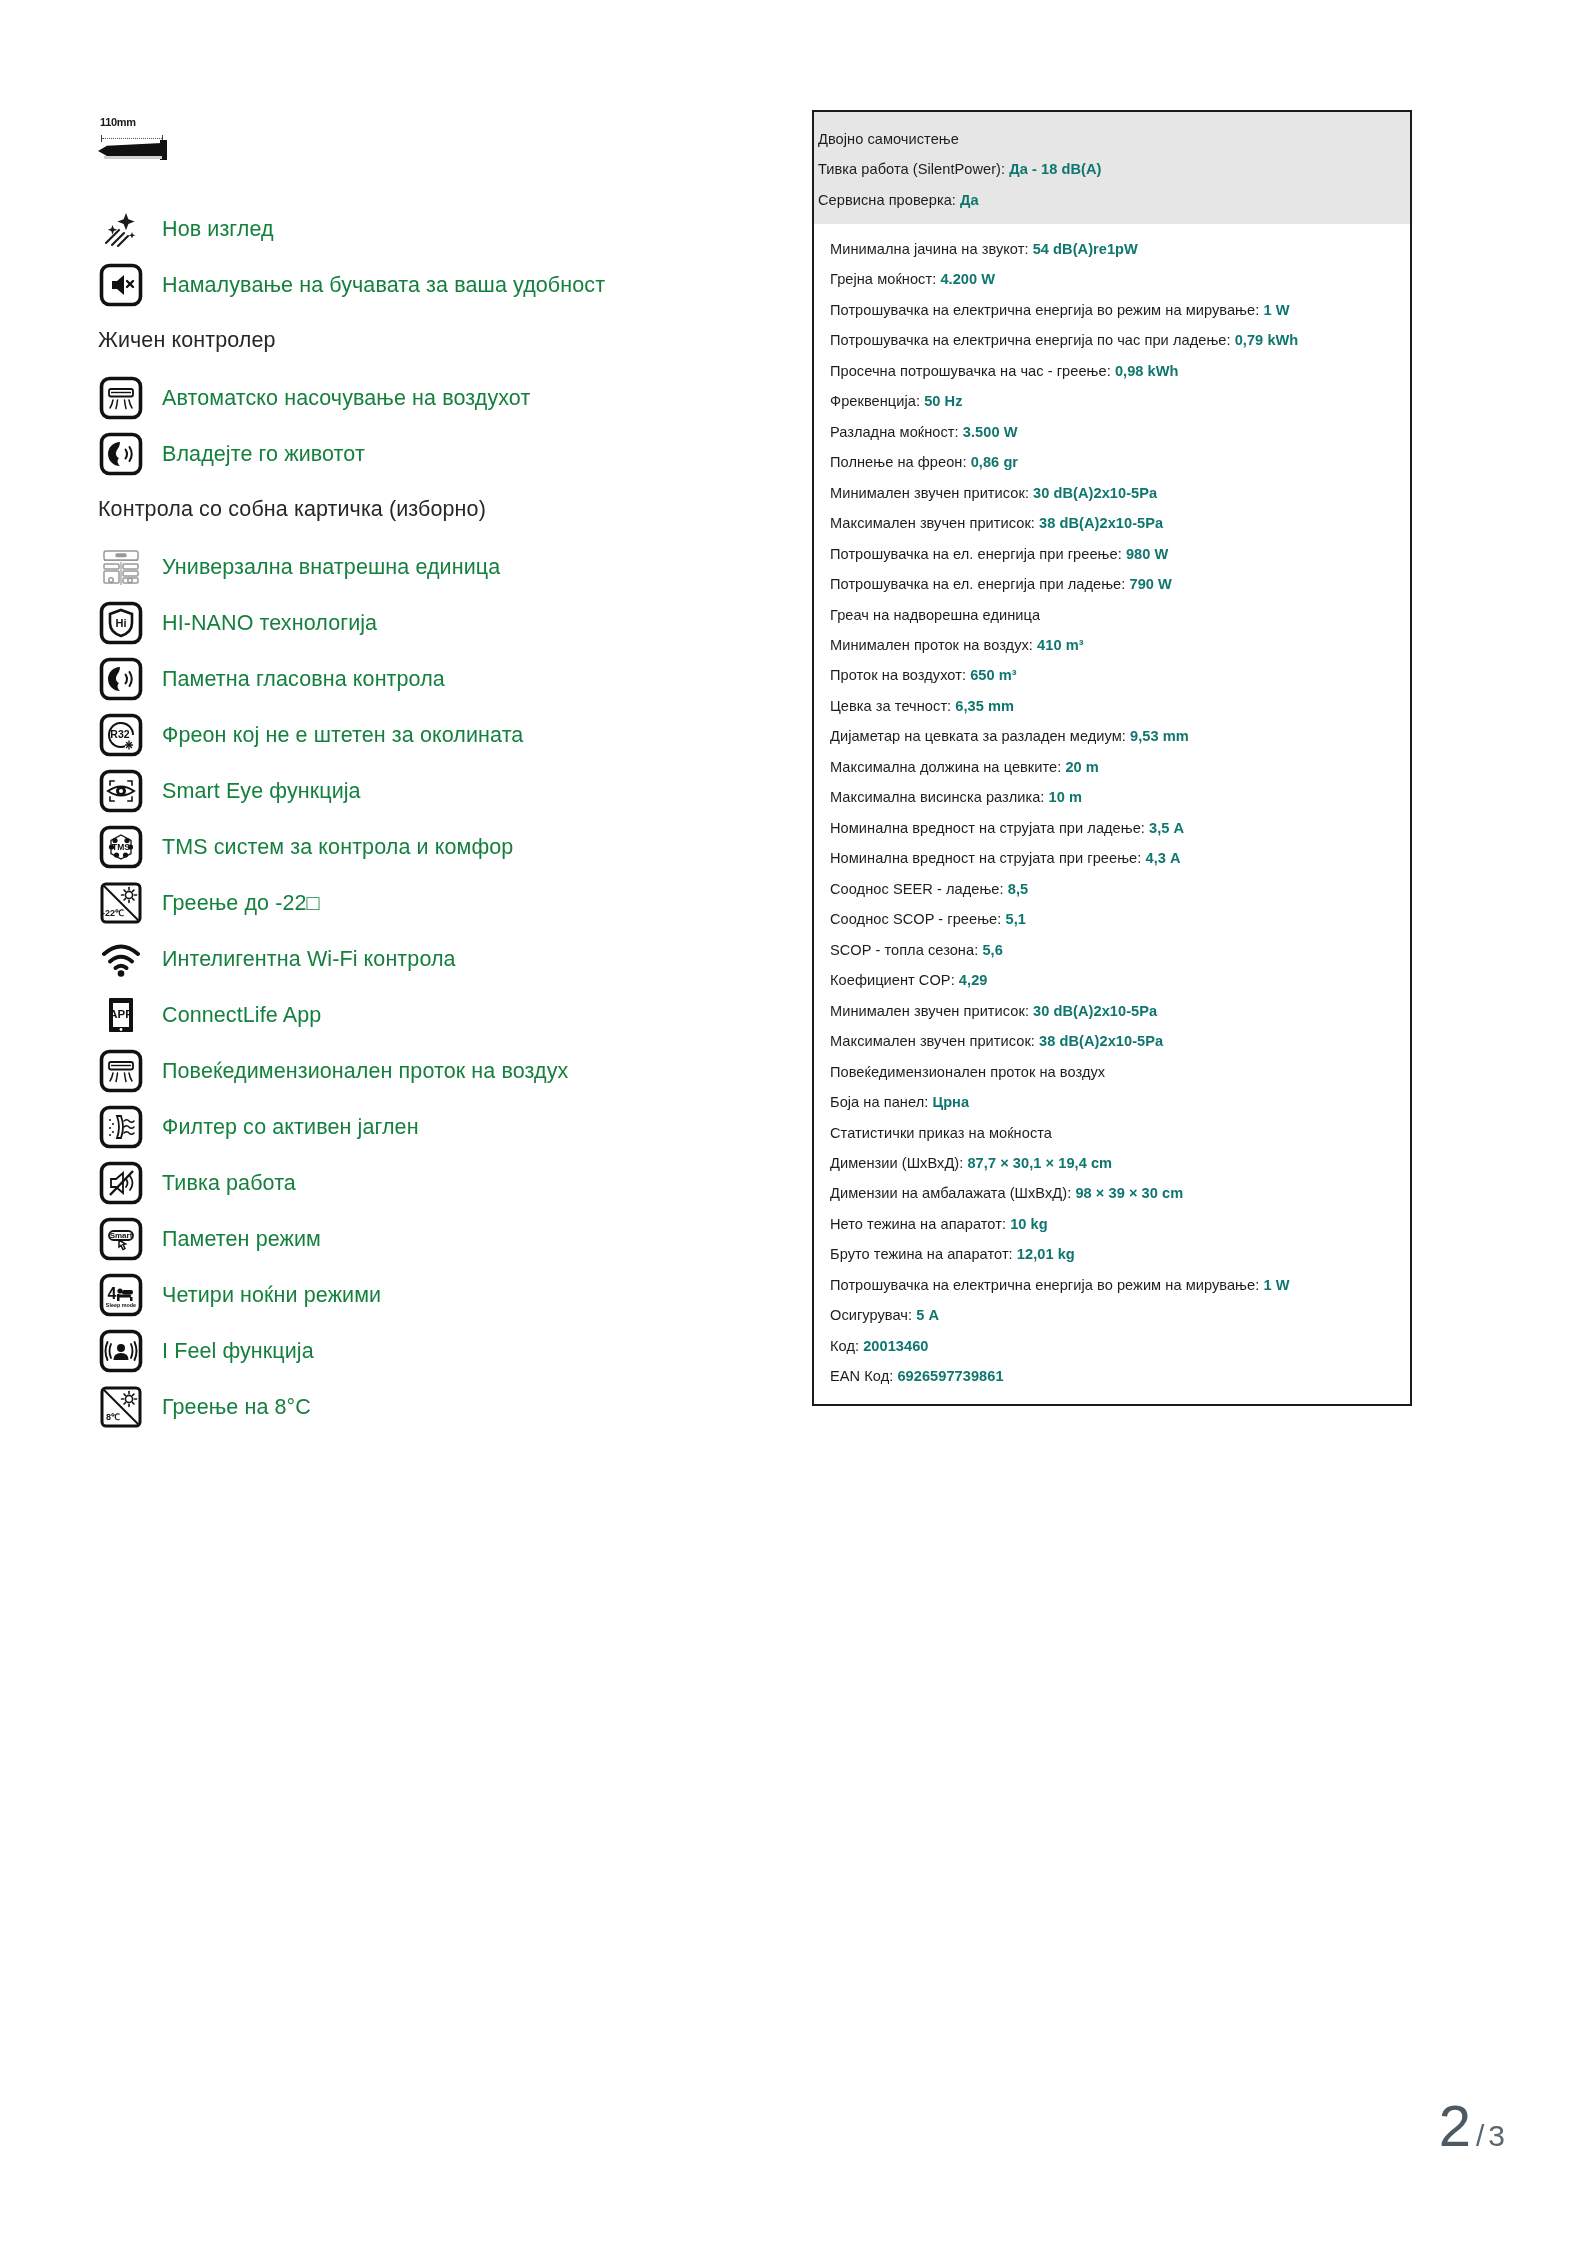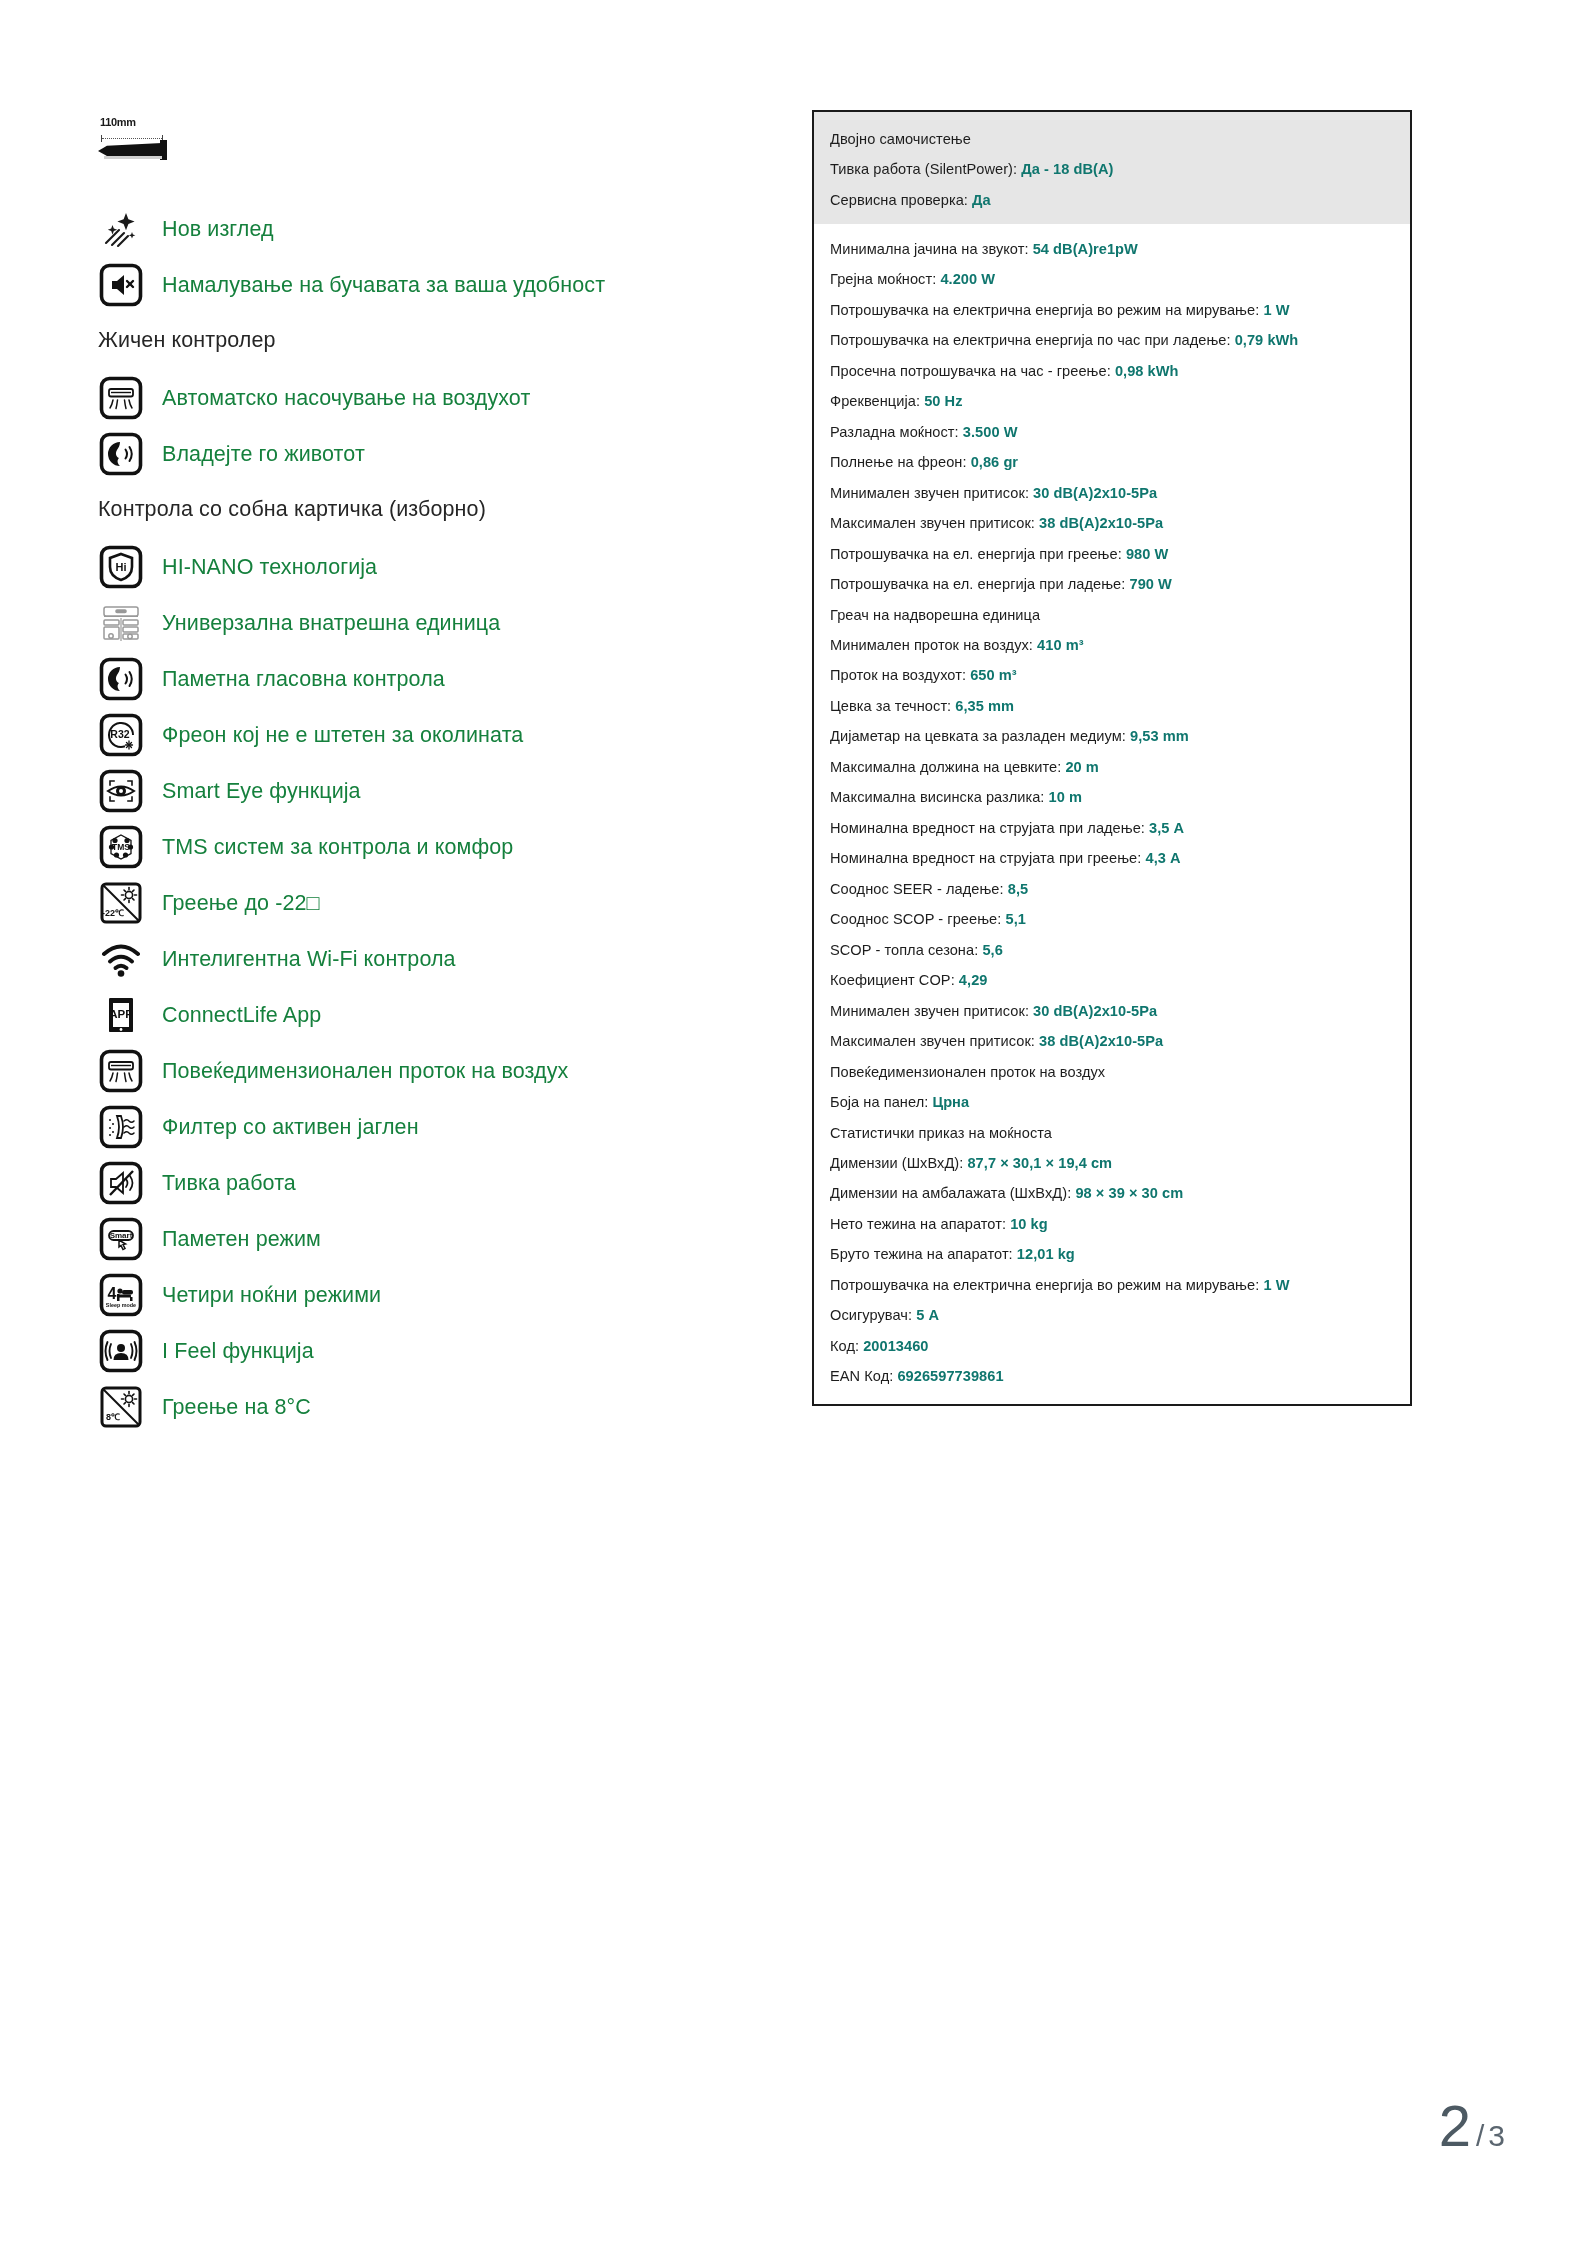--- a/index.html
+++ b/index.html
@@ -109,21 +109,21 @@
   #spec-panel {
     position: absolute;
     left: 812px;
     top: 110px;
     width: 600px;
     border: 2px solid #1a1a1a;
     background: #ffffff;
   }
   #spec-panel .spec-head {
     background: #e6e6e6;
-    padding: 18px 16px 14px 16px;
+    padding: 18px 16px 14px 4px;
   }
   #spec-panel .spec-body {
     background: #ffffff;
     padding: 16px 16px 18px 16px;
   }
   .spec-line {
     font-size: 14.6px;
     line-height: 1.3;
     color: #1d1d1d;
     margin: 0 0 11.5px 0;
@@ -218,51 +218,51 @@
         <g fill="none" stroke="#111" stroke-width="2" stroke-linecap="round">
           <path d="M26.5 17.5 q3 4.5 0 9"></path>
           <path d="M30.5 15 q4.5 7 0 14"></path>
         </g>
       </svg>
     </span>
     <span class="feature-label">Владејте го животот</span>
   </div>
 
   <div class="section-heading">Контрола со собна картичка (изборно)</div>
-
-  <div class="feature-row">
-    <span class="icon-slot">
-      <svg width="44" height="44" viewBox="0 0 44 44">
-        <rect x="2.5" y="2.5" width="39" height="39" rx="8" fill="none" stroke="#111" stroke-width="3.6"></rect>
-        <path d="M22 9 l11 4 v9 c0 7 -5 11 -11 13 -6-2 -11-6 -11-13 v-9z" fill="none" stroke="#111" stroke-width="2.6"></path>
-        <text x="22" y="26" font-family="Liberation Sans, sans-serif" font-size="11" font-weight="bold" fill="#111" text-anchor="middle">Hi</text>
-      </svg>
-    </span>
-    <span class="feature-label">HI-NANO технологија</span>
-  </div>
 
   <div class="feature-row">
     <span class="icon-slot">
       <svg width="44" height="44" viewBox="0 0 44 44">
         <g fill="none" stroke="#999" stroke-width="1.5">
           <rect x="5" y="6" width="34" height="9" rx="2"></rect>
           <rect x="17" y="9" width="10" height="2.6" rx="1" fill="#999"></rect>
           <line x1="5" y1="15.5" x2="39" y2="15.5" stroke-width="1.2"></line>
           <rect x="5" y="19" width="15" height="5" rx="1"></rect>
           <rect x="24" y="19" width="15" height="5" rx="1"></rect>
           <rect x="24" y="26" width="15" height="5" rx="1"></rect>
           <rect x="5" y="26" width="15" height="12" rx="1"></rect>
           <rect x="24" y="33" width="15" height="5" rx="1"></rect>
           <circle cx="12" cy="35" r="2.2"></circle>
           <circle cx="31" cy="35.5" r="2.2"></circle>
         </g>
         <line x1="22" y1="17" x2="22" y2="40" stroke="#999" stroke-width="1.2"></line>
       </svg>
     </span>
     <span class="feature-label">Универзална внатрешна единица</span>
+  </div>
+
+  <div class="feature-row">
+    <span class="icon-slot">
+      <svg width="44" height="44" viewBox="0 0 44 44">
+        <rect x="2.5" y="2.5" width="39" height="39" rx="8" fill="none" stroke="#111" stroke-width="3.6"></rect>
+        <path d="M22 9 l11 4 v9 c0 7 -5 11 -11 13 -6-2 -11-6 -11-13 v-9z" fill="none" stroke="#111" stroke-width="2.6"></path>
+        <text x="22" y="26" font-family="Liberation Sans, sans-serif" font-size="11" font-weight="bold" fill="#111" text-anchor="middle">Hi</text>
+      </svg>
+    </span>
+    <span class="feature-label">HI-NANO технологија</span>
   </div>
 
   <div class="feature-row">
     <span class="icon-slot">
       <svg width="44" height="44" viewBox="0 0 44 44">
         <rect x="2.5" y="2.5" width="39" height="39" rx="8" fill="none" stroke="#111" stroke-width="3.6"></rect>
         <path d="M21 10 a11 11 0 1 0 0 24 c-3-3 -3-6 -1-8 -3-1 -4-5 -2-8 1.5-2 3-5 3-8z" fill="#111"></path>
         <g fill="none" stroke="#111" stroke-width="2" stroke-linecap="round">
           <path d="M26.5 17.5 q3 4.5 0 9"></path>
           <path d="M30.5 15 q4.5 7 0 14"></path>

